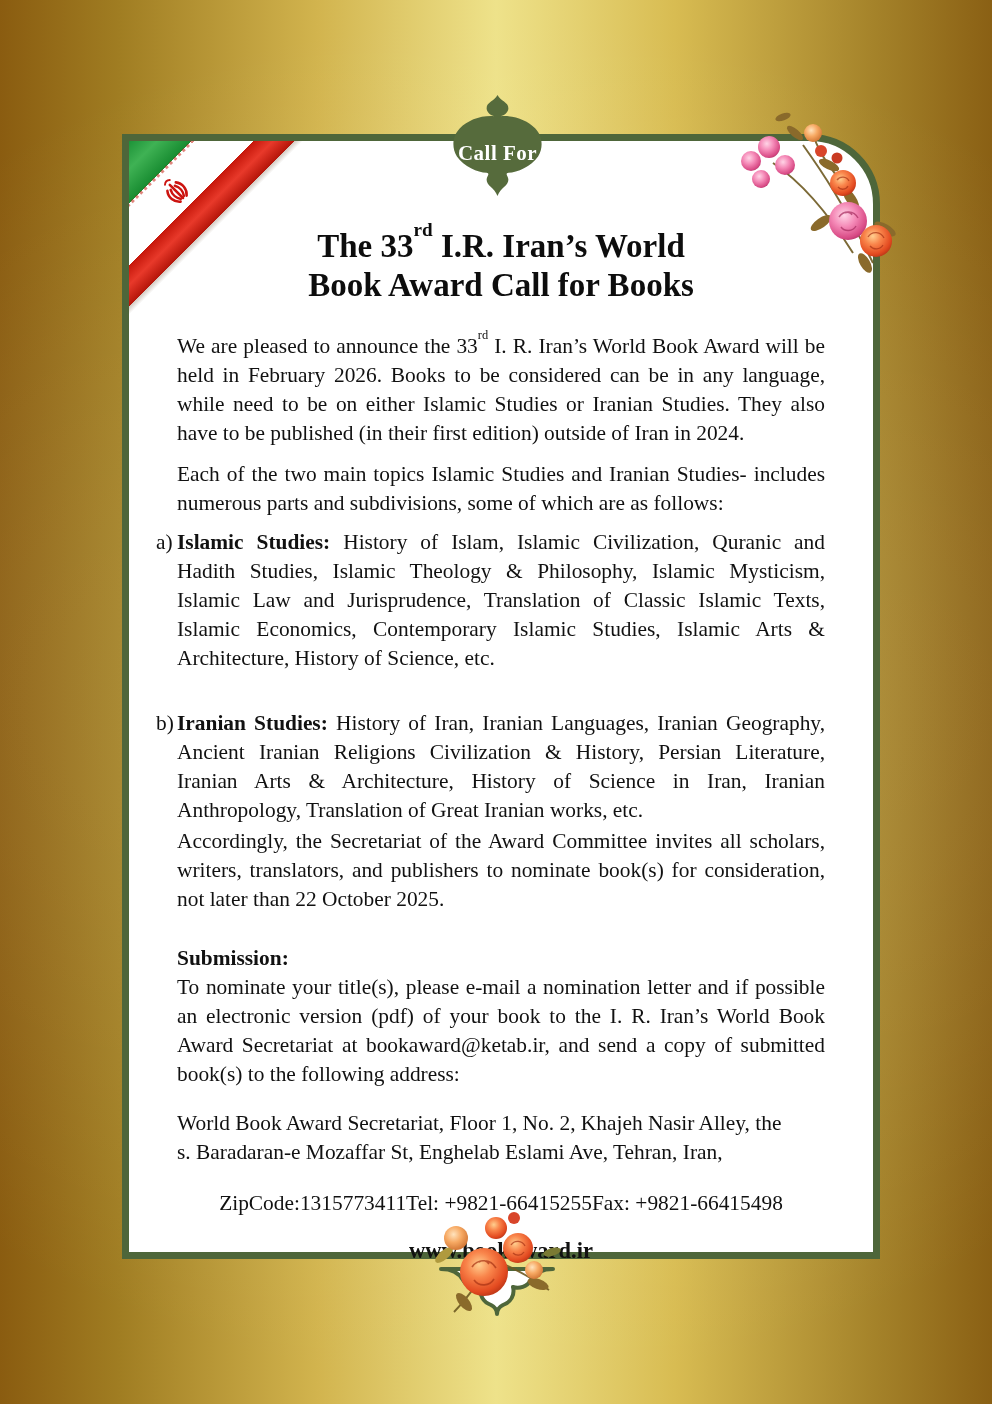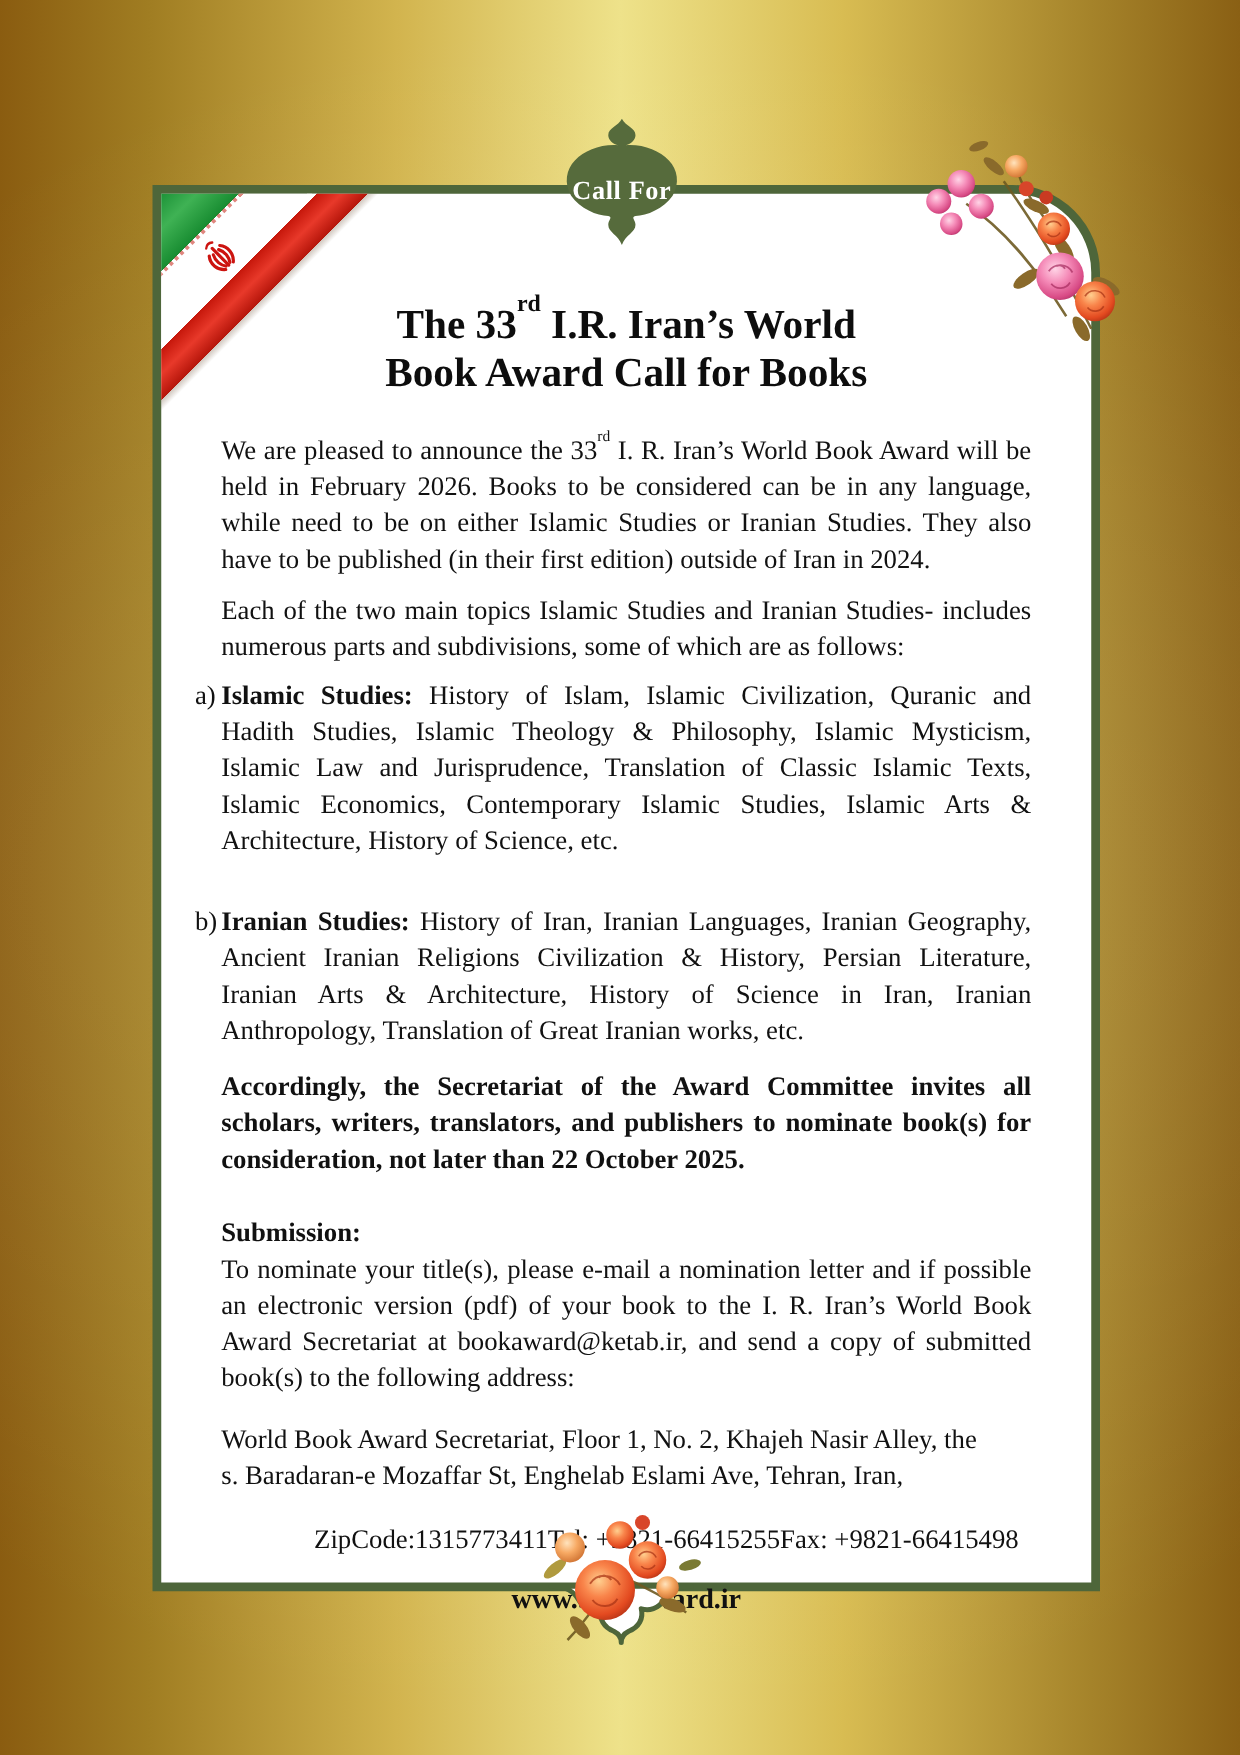--- a/index.html
+++ b/index.html
@@ -4,41 +4,41 @@
 <style>
   html,body{margin:0;padding:0;width:992px;height:1404px;overflow:hidden;}
   body{
     position:relative;
     font-family:"Liberation Serif","DejaVu Serif",serif;
     background:
       radial-gradient(ellipse 120% 70% at 50% 50%, rgba(255,250,210,0.18), rgba(0,0,0,0) 70%),
       linear-gradient(to right,#8a5c10 0%,#a07d22 12%,#d2b44e 32%,#eee28a 50%,#d8bc52 68%,#a5832a 88%,#8a6014 100%);
   }
   .frame{
-    position:absolute;left:122px;top:148px;width:758px;height:1125px;
+    position:absolute;left:122px;top:134px;width:758px;height:1125px;
     box-sizing:border-box;border:7px solid #4e663a;border-top-right-radius:70px;
     background:#ffffff;
   }
   .content{
     position:absolute;inset:0;padding:0 48px;box-sizing:border-box;
     color:#111;font-size:21.4px;line-height:29px;
   }
   .title{margin:78px 0 0;text-align:center;font-weight:bold;font-size:33px;line-height:39px;color:#0d0d0d;}
   .title sup,.bodytext sup{font-size:0.58em;position:relative;top:-0.45em;}
   .bodytext{margin:0;text-align:justify;}
   .p1{margin-top:22px;}
   .p2{margin-top:12px;}
   .item{position:relative;}
   .item .marker{position:absolute;left:-21px;top:0;}
   .item-a{margin-top:10px;}
   .item-b{margin-top:36px;}
-  .accordingly{margin-top:16px;font-weight:bold;}
+  .accordingly{margin-top:2px;}
   .submission-h{margin-top:30px;font-weight:bold;}
   .addr{margin-top:20px;}
-  .contact{margin-top:14px;display:flex;justify-content:flex-end;padding:0 10px;}
+  .contact{margin-top:14px;display:flex;justify-content:center;padding:0 10px;}
   .website{margin-top:18px;text-align:center;font-weight:bold;font-size:22.5px;}
 
   
   .badge{position:absolute;left:448px;top:95px;width:99px;height:101px;}
   .badge svg{position:absolute;inset:0;width:100%;height:100%;}
   .badge .badge-label{
     position:absolute;left:0;top:57%;width:100%;transform:translateY(-50%);
     text-align:center;color:#fff;font-weight:bold;font-size:21px;letter-spacing:0.5px;
   }
 

